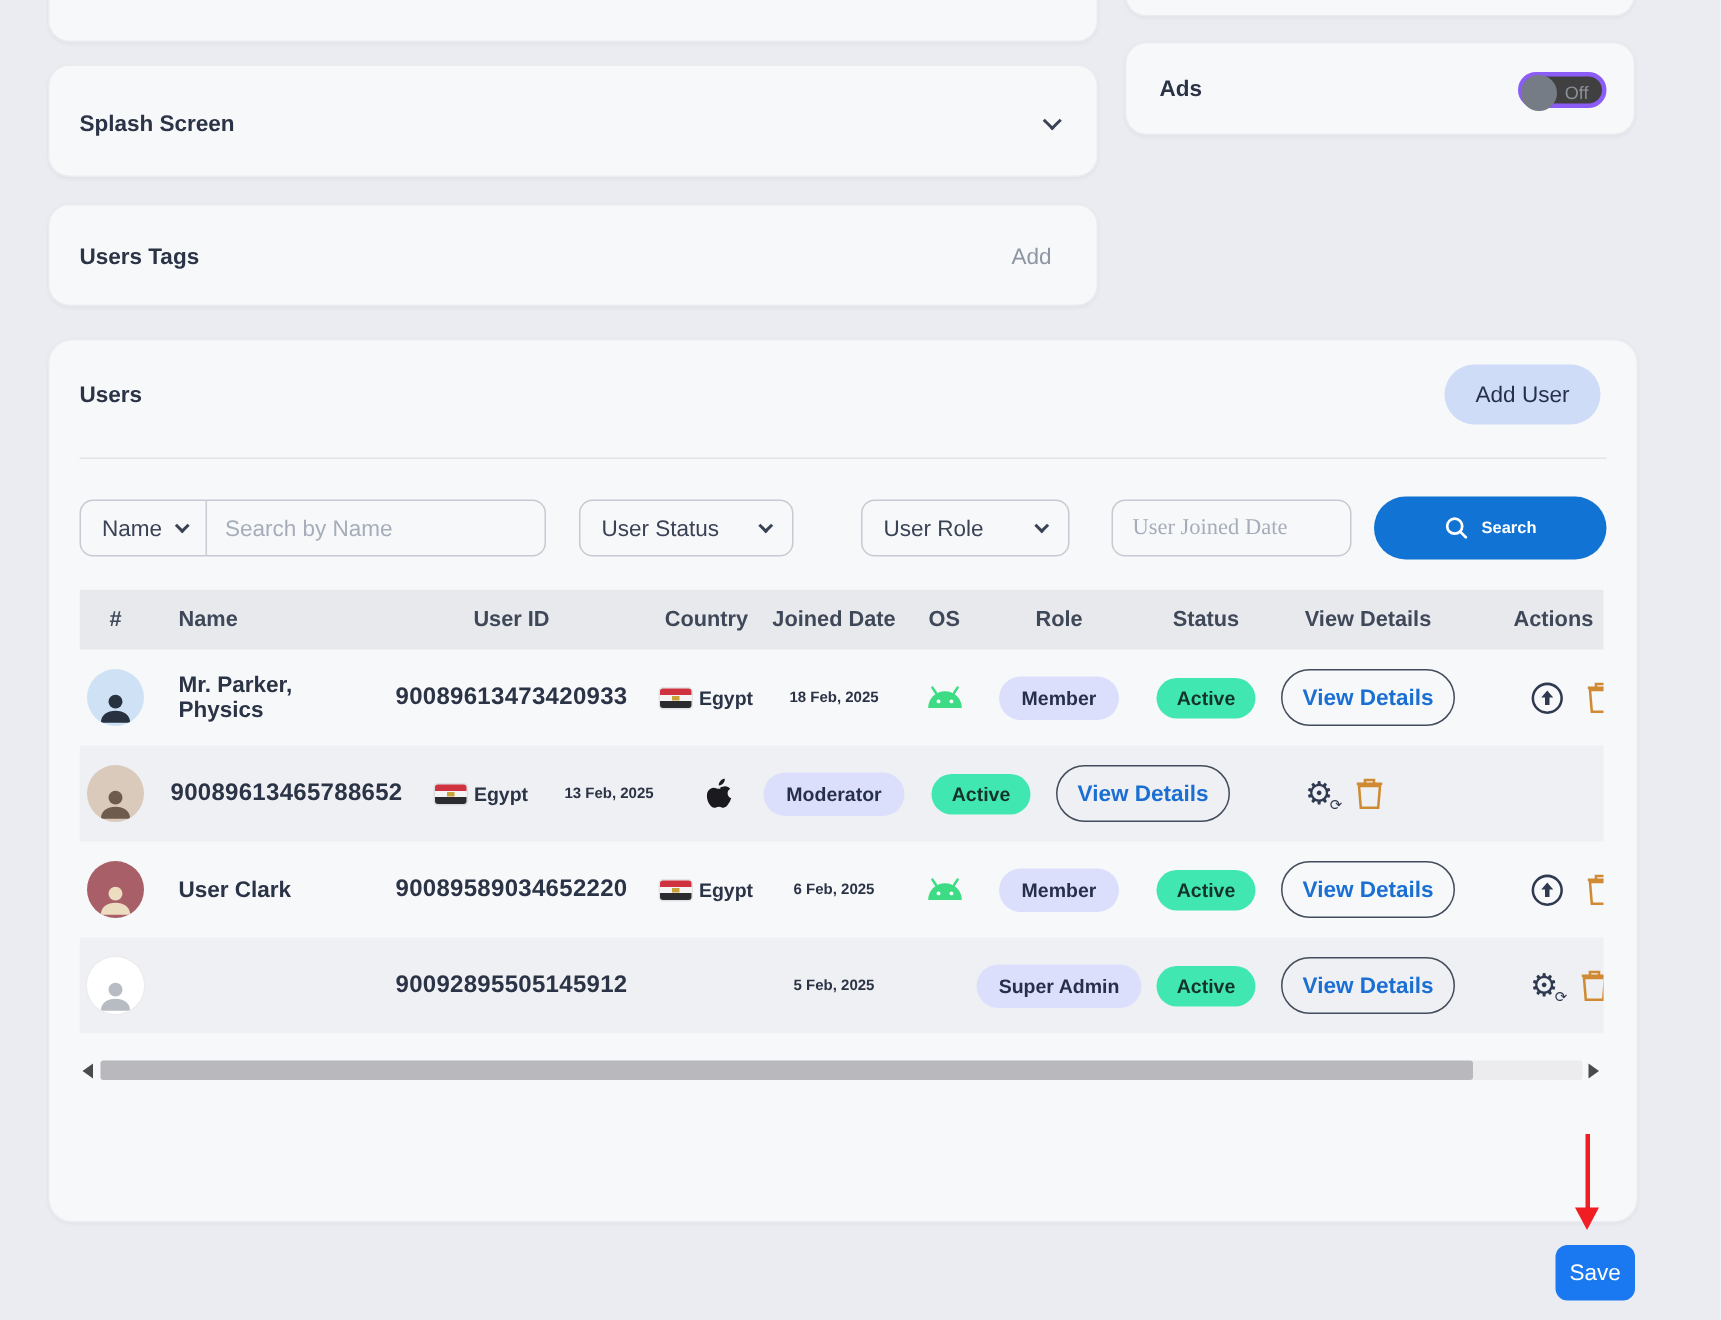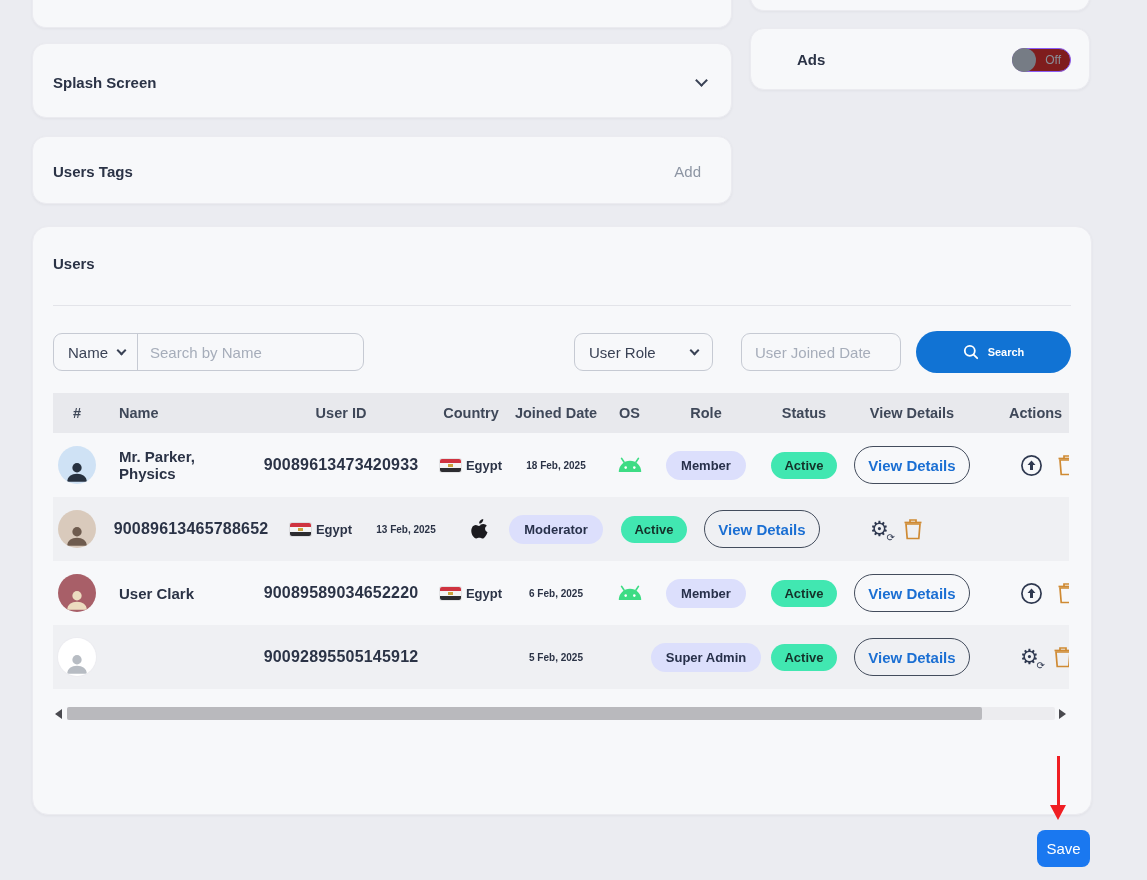--- a/index.html
+++ b/index.html
@@ -22,43 +22,43 @@
   .chev { display:inline-block; width:9px; height:9px; border-right:2.2px solid #3a4255; border-bottom:2.2px solid #3a4255; transform:rotate(45deg); }
   .splash .chev { position:absolute; right:25px; top:32px; }
 
   
   .users-tags { left:32px; top:136px; width:700px; height:68px; }
   .users-tags .card-title { position:absolute; left:20px; top:26px; }
   .add-link { position:absolute; right:30px; top:26px; font-size:15px; color:#8d95a3; cursor:pointer; }
 
   
   .ads { left:750px; top:28px; width:340px; height:62px; }
-  .ads .card-title { position:absolute; left:22px; top:22px;margin-left:24px; }
-  .toggle { position:absolute; right:18px; top:19px; width:59px; height:24px; border:1px solid #8b5cf6; border-radius:13px; background:#7f1d1d; }
+  .ads .card-title { position:absolute; left:22px; top:22px; }
+  .toggle { position:absolute; right:18px; top:19px; width:59px; height:24px; border:3px solid #8b5cf6; border-radius:13px; background:#404040; }
   .toggle .knob { position:absolute; left:-1px; top:-1px; width:24px; height:24px; border-radius:50%; background:#767c85; }
   .toggle .state { position:absolute; right:9px; top:4px; font-size:12px; color:#8a9099; }
 
   
   .users-panel { left:32px; top:226px; width:1060px; height:589px; border-radius:16px; }
   .users-panel .card-title { position:absolute; left:20px; top:28px; }
   .add-user-btn { position:absolute; right:24px; top:16px; width:104px; height:40px; background:#cfdcf8; color:#27304a; border:none; border-radius:20px; font-size:15px; font-weight:500; font-family:inherit; cursor:pointer; }
   .panel-divider { position:absolute; left:20px; right:20px; top:78px; height:1px; background:#e3e4e9; }
 
   
   .filters { position:absolute; left:0; top:106px; width:100%; height:42px; }
   .fld { position:absolute; height:38px; border:1px solid #c6cad3; border-radius:9px; background:transparent; display:flex; align-items:center; color:#3a4255; font-size:15px; }
   .name-group { left:20px; width:311px; padding:0; }
   .name-seg { display:flex; align-items:center; gap:10px; padding:0 12px 0 14px; height:100%; border-right:1px solid #c6cad3; cursor:pointer; }
   .name-group input { border:none; outline:none; background:transparent; flex:1; padding:0 12px; font-size:15px; font-family:inherit; color:#3a4255; }
   .sel { justify-content:space-between; padding:0 14px; cursor:pointer; }
   .sel .chev { width:7px; height:7px; border-width:2px; margin-top:-3px; }
   .sel-status { left:353px; width:143px; }
   .sel-role { left:541px; width:139px; }
   .joined-input { left:708px; width:160px; }
-  .joined-input input { border:none; outline:none; background:transparent; width:100%; padding:0 13px; font-size:15px; font-family:Liberation Sans, sans-serif; color:#1d4ed8; }
+  .joined-input input { border:none; outline:none; background:transparent; width:100%; padding:0 13px; font-size:15px; font-family:Liberation Serif, serif; color:#1d4ed8; }
   input::placeholder { color:#a6adba; opacity:1; }
   .search-btn { position:absolute; left:883px; top:-2px; width:155px; height:42px; border:none; border-radius:21px; background:#1173d4; color:#fff; font-size:11px; font-weight:700; font-family:inherit; display:flex; align-items:center; justify-content:center; gap:9px; cursor:pointer; }
 
   
   .table-clip { position:absolute; left:20px; top:166px; width:1016px; overflow:hidden; }
   .t-inner { width:1200px; }
   .t-head { display:flex; height:40px; background:#e8e9ed; align-items:center; }
   .t-head span { font-size:14.5px; font-weight:700; color:#3f4859; }
   .t-row { display:flex; height:64px; align-items:center; }
   .t-row.alt { background:#eff0f3; }
@@ -132,29 +132,34 @@
   <div class="card ads">
     <span class="card-title">Ads</span>
     <div class="toggle">
       <div class="knob"></div>
       <span class="state">Off</span>
     </div>
   </div>
 
   <div class="card users-panel">
     <span class="card-title">Users</span>
+    <button class="add-user-btn">Add User</button>
     <div class="panel-divider"></div>
 
     <div class="filters">
       <div class="fld name-group">
         <div class="name-seg">
           <span>Name</span>
           <span class="chev" style="width:7px;height:7px;border-width:2px;margin-top:-3px;"></span>
         </div>
         <input type="text" placeholder="Search by Name" style="">
+      </div>
+      <div class="fld sel sel-status">
+        <span>User Status</span>
+        <span class="chev"></span>
       </div>
       <div class="fld sel sel-role">
         <span>User Role</span>
         <span class="chev"></span>
       </div>
       <div class="fld joined-input">
         <input type="text" placeholder="User Joined Date" style="">
       </div>
       <button class="search-btn">
         <svg width="16" height="16" viewBox="0 0 16 16">

